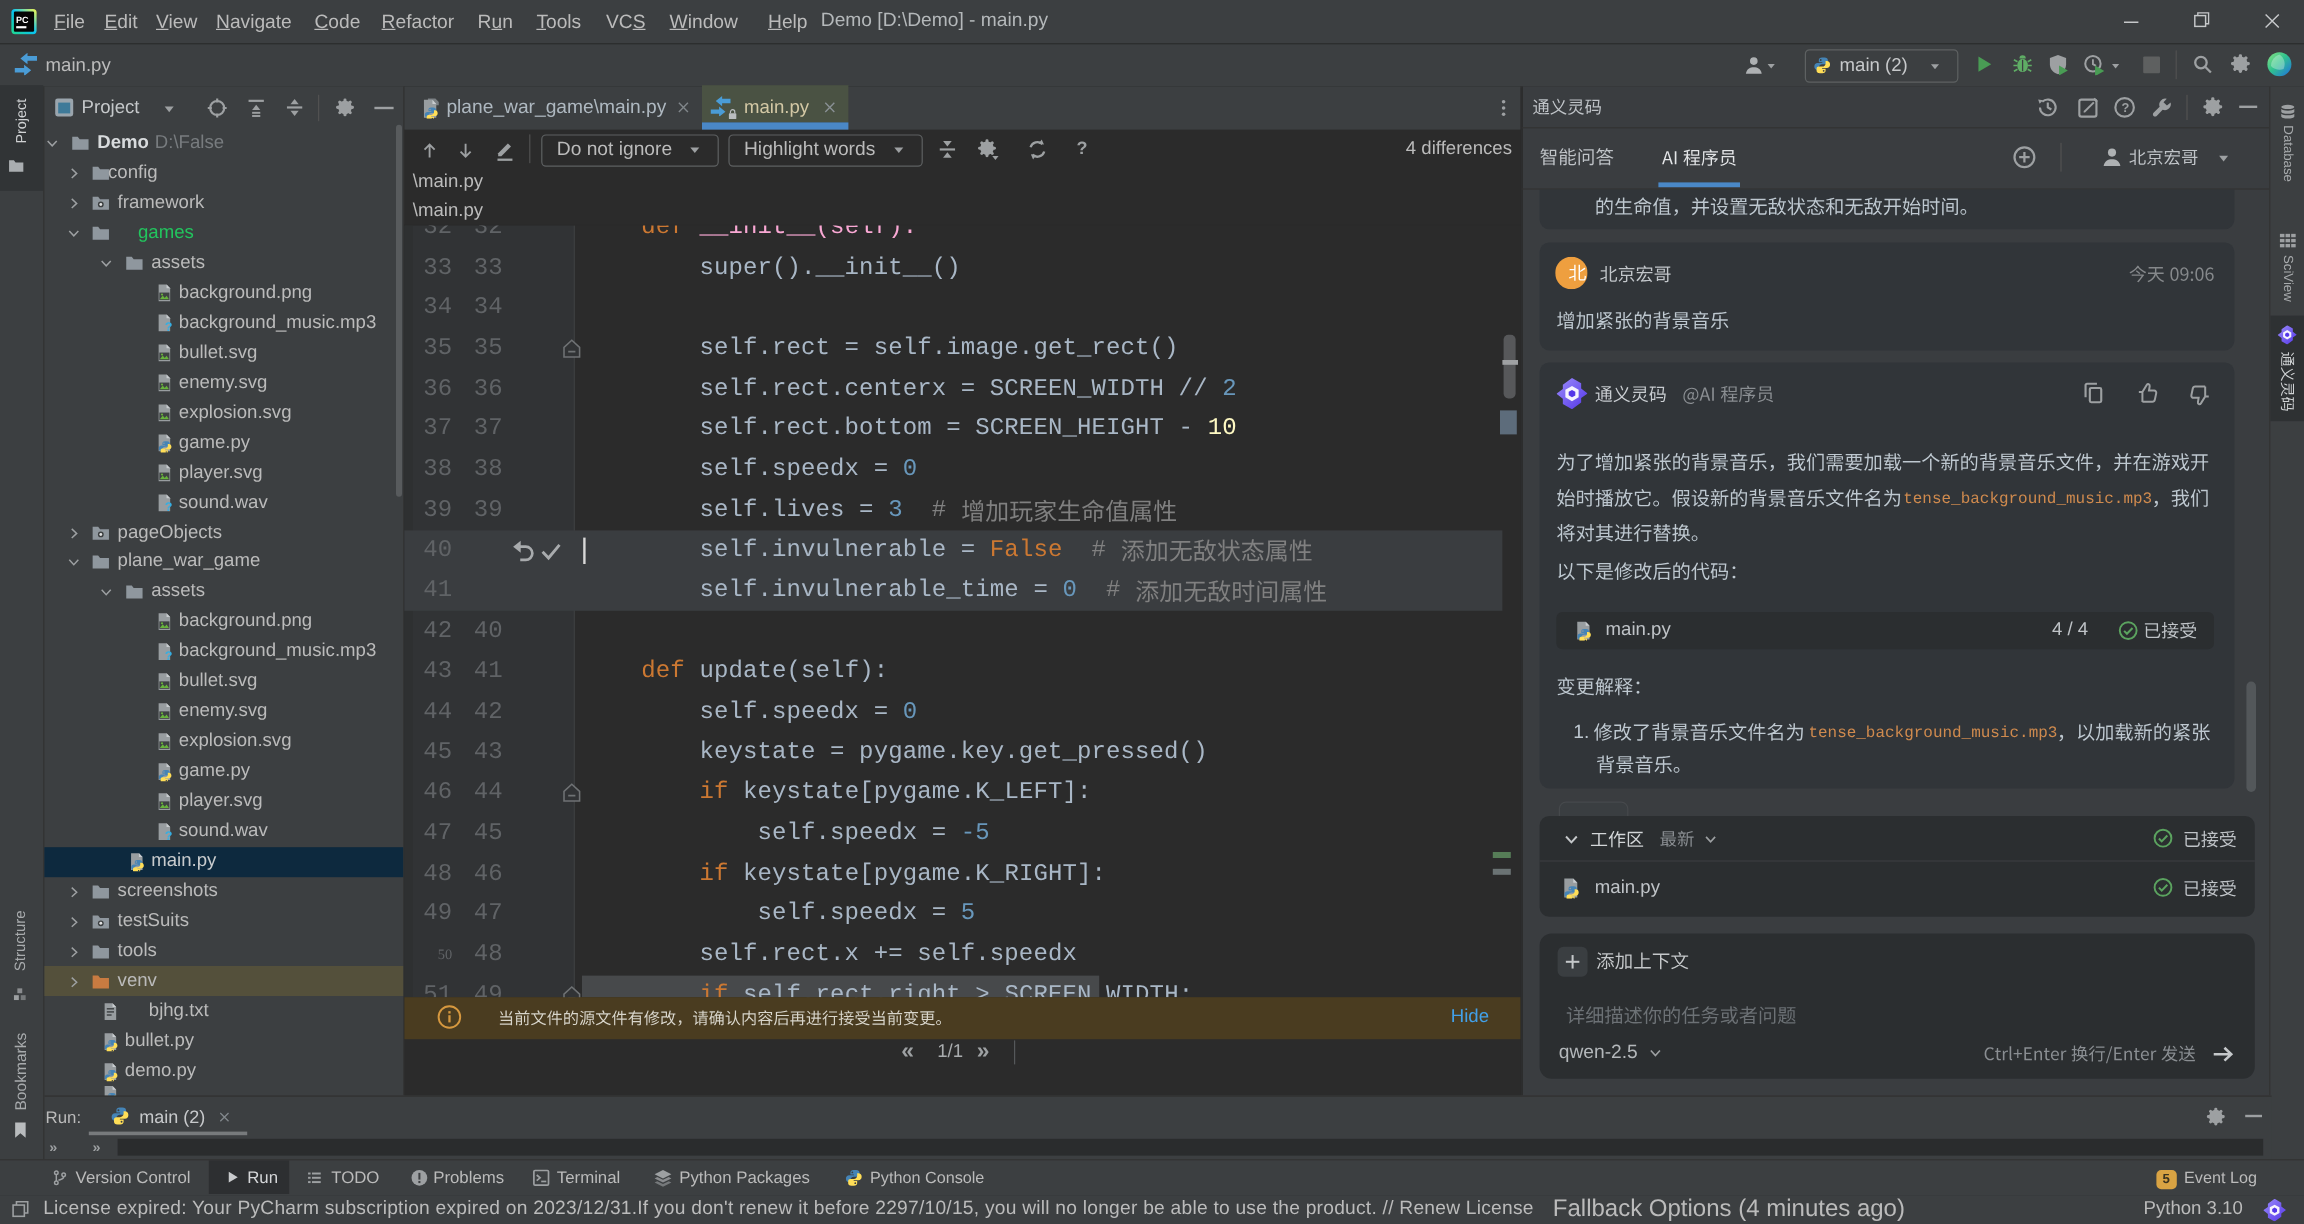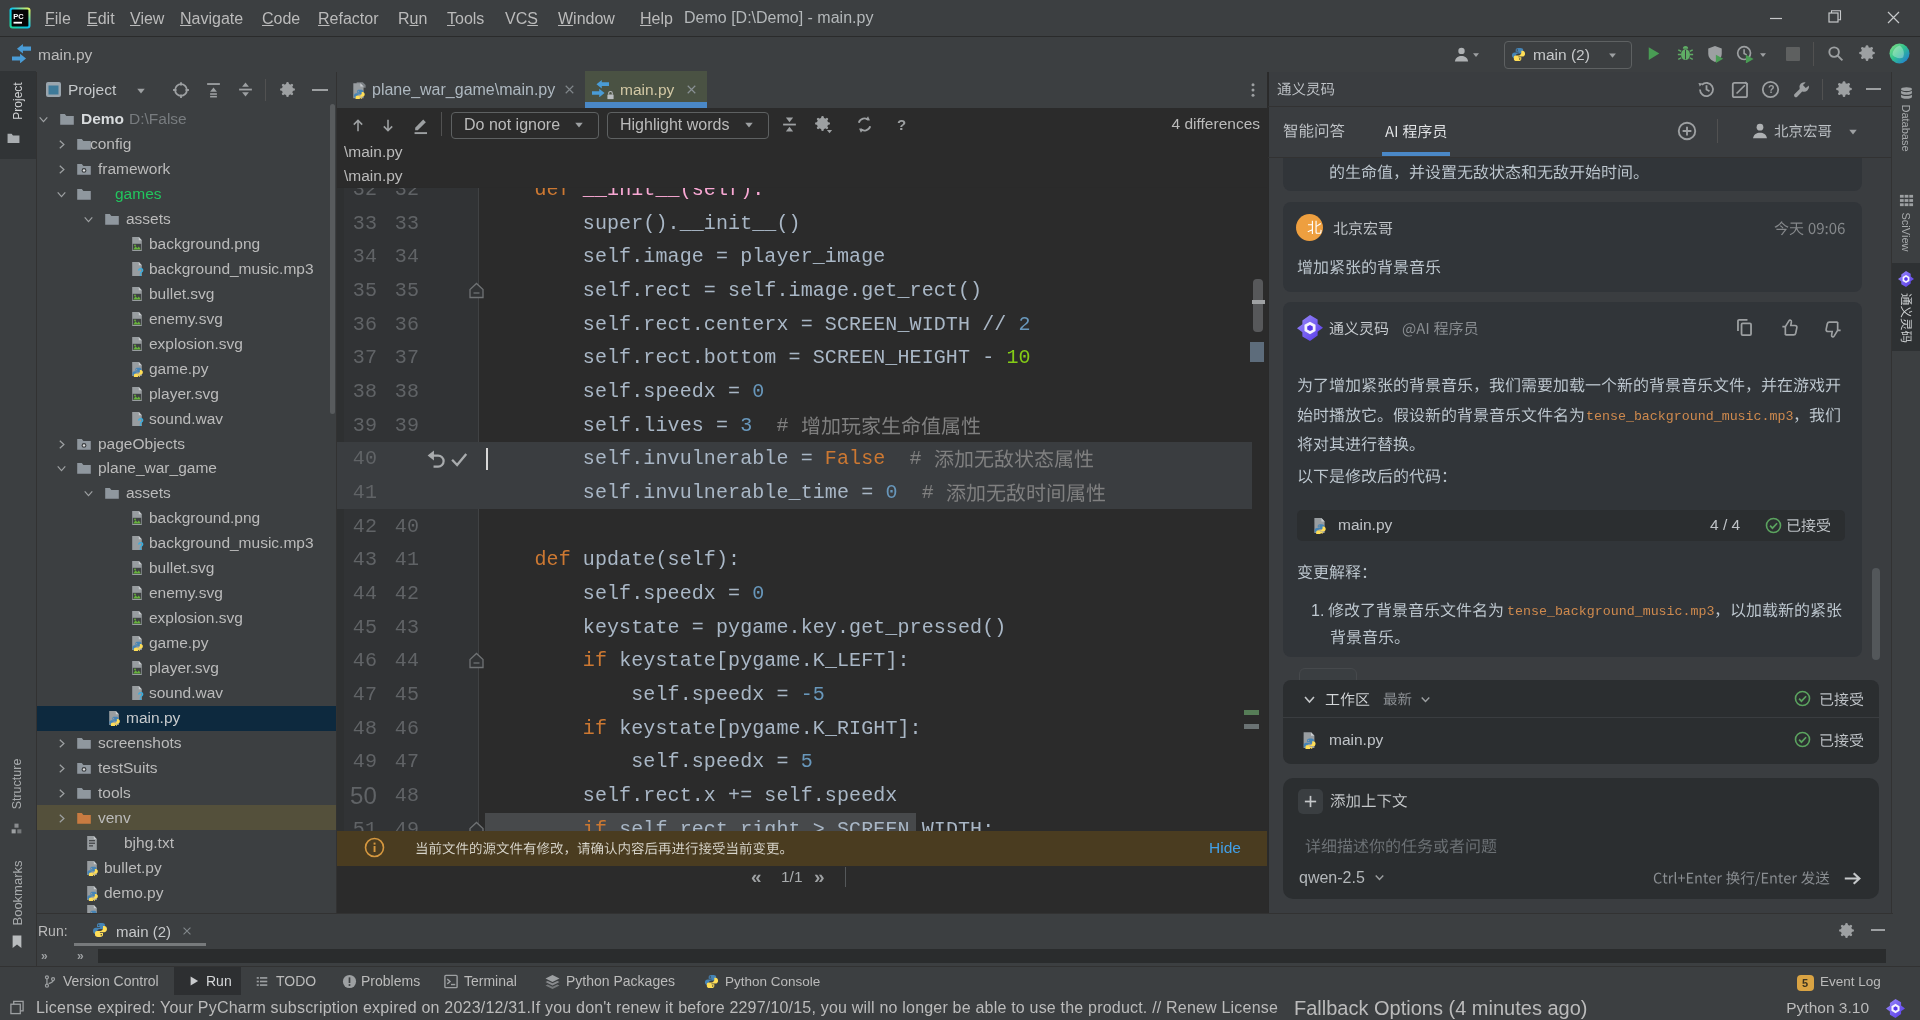--- a/index.html
+++ b/index.html
@@ -375,30 +375,29 @@
     <div class="ab" style="left:485px;top:812.5px;width:431px;height:18.5px;background:#47494b"></div>
     <div class="ab" style="left:337px;top:188px;width:915px;height:643px;overflow:hidden">
       <div class="ab" style="left:0;top:-15.2px;width:40px;height:34px;font-family:'Liberation Mono',monospace;font-size:20px;letter-spacing:0.1px;white-space:pre;line-height:33.67px;color:#606366;text-align:right">32</div>
       <div class="ab" style="left:42px;top:-15.2px;width:40px;height:34px;font-family:'Liberation Mono',monospace;font-size:20px;letter-spacing:0.1px;white-space:pre;line-height:33.67px;color:#606366;text-align:right">32</div>
       <div class="ab" style="left:149px;top:-15.2px;height:34px;font-family:'Liberation Mono',monospace;font-size:20px;letter-spacing:0.1px;white-space:pre;line-height:33.67px"><span style="color:#a9b7c6">    </span><span style="color:#cc7832">def</span><span style="color:#f9a8d4"> __init__(self):</span></div>
       <div class="ab" style="left:0;top:18.5px;width:40px;height:34px;font-family:'Liberation Mono',monospace;font-size:20px;letter-spacing:0.1px;white-space:pre;line-height:33.67px;color:#606366;text-align:right">33</div>
       <div class="ab" style="left:42px;top:18.5px;width:40px;height:34px;font-family:'Liberation Mono',monospace;font-size:20px;letter-spacing:0.1px;white-space:pre;line-height:33.67px;color:#606366;text-align:right">33</div>
       <div class="ab" style="left:149px;top:18.5px;height:34px;font-family:'Liberation Mono',monospace;font-size:20px;letter-spacing:0.1px;white-space:pre;line-height:33.67px"><span style="color:#a9b7c6">        super().__init__()</span></div>
       <div class="ab" style="left:0;top:52.1px;width:40px;height:34px;font-family:'Liberation Mono',monospace;font-size:20px;letter-spacing:0.1px;white-space:pre;line-height:33.67px;color:#606366;text-align:right">34</div>
       <div class="ab" style="left:42px;top:52.1px;width:40px;height:34px;font-family:'Liberation Mono',monospace;font-size:20px;letter-spacing:0.1px;white-space:pre;line-height:33.67px;color:#606366;text-align:right">34</div>
-      <div class="ab" style="left:149px;top:52.1px;height:34px;font-family:'Liberation Mono',monospace;font-size:20px;letter-spacing:0.1px;white-space:pre;line-height:33.67px"><span style="color:#a9b7c6">        self.image = player_image</span></div>
       <div class="ab" style="left:0;top:85.8px;width:40px;height:34px;font-family:'Liberation Mono',monospace;font-size:20px;letter-spacing:0.1px;white-space:pre;line-height:33.67px;color:#606366;text-align:right">35</div>
       <div class="ab" style="left:42px;top:85.8px;width:40px;height:34px;font-family:'Liberation Mono',monospace;font-size:20px;letter-spacing:0.1px;white-space:pre;line-height:33.67px;color:#606366;text-align:right">35</div>
       <div class="ab" style="left:149px;top:85.8px;height:34px;font-family:'Liberation Mono',monospace;font-size:20px;letter-spacing:0.1px;white-space:pre;line-height:33.67px"><span style="color:#a9b7c6">        self.rect = self.image.get_rect()</span></div>
       <div class="ab" style="left:0;top:119.5px;width:40px;height:34px;font-family:'Liberation Mono',monospace;font-size:20px;letter-spacing:0.1px;white-space:pre;line-height:33.67px;color:#606366;text-align:right">36</div>
       <div class="ab" style="left:42px;top:119.5px;width:40px;height:34px;font-family:'Liberation Mono',monospace;font-size:20px;letter-spacing:0.1px;white-space:pre;line-height:33.67px;color:#606366;text-align:right">36</div>
       <div class="ab" style="left:149px;top:119.5px;height:34px;font-family:'Liberation Mono',monospace;font-size:20px;letter-spacing:0.1px;white-space:pre;line-height:33.67px"><span style="color:#a9b7c6">        self.rect.centerx = SCREEN_WIDTH // </span><span style="color:#6897bb">2</span></div>
       <div class="ab" style="left:0;top:153.1px;width:40px;height:34px;font-family:'Liberation Mono',monospace;font-size:20px;letter-spacing:0.1px;white-space:pre;line-height:33.67px;color:#606366;text-align:right">37</div>
       <div class="ab" style="left:42px;top:153.1px;width:40px;height:34px;font-family:'Liberation Mono',monospace;font-size:20px;letter-spacing:0.1px;white-space:pre;line-height:33.67px;color:#606366;text-align:right">37</div>
-      <div class="ab" style="left:149px;top:153.1px;height:34px;font-family:'Liberation Mono',monospace;font-size:20px;letter-spacing:0.1px;white-space:pre;line-height:33.67px"><span style="color:#a9b7c6">        self.rect.bottom = SCREEN_HEIGHT - </span><span style="color:#84cc16">10</span></div>
+      <div class="ab" style="left:149px;top:153.1px;height:34px;font-family:'Liberation Mono',monospace;font-size:20px;letter-spacing:0.1px;white-space:pre;line-height:33.67px"><span style="color:#a9b7c6">        self.rect.bottom = SCREEN_HEIGHT - </span><span style="color:#fef9c3">10</span></div>
       <div class="ab" style="left:0;top:186.8px;width:40px;height:34px;font-family:'Liberation Mono',monospace;font-size:20px;letter-spacing:0.1px;white-space:pre;line-height:33.67px;color:#606366;text-align:right">38</div>
       <div class="ab" style="left:42px;top:186.8px;width:40px;height:34px;font-family:'Liberation Mono',monospace;font-size:20px;letter-spacing:0.1px;white-space:pre;line-height:33.67px;color:#606366;text-align:right">38</div>
       <div class="ab" style="left:149px;top:186.8px;height:34px;font-family:'Liberation Mono',monospace;font-size:20px;letter-spacing:0.1px;white-space:pre;line-height:33.67px"><span style="color:#a9b7c6">        self.speedx = </span><span style="color:#6897bb">0</span></div>
       <div class="ab" style="left:0;top:220.5px;width:40px;height:34px;font-family:'Liberation Mono',monospace;font-size:20px;letter-spacing:0.1px;white-space:pre;line-height:33.67px;color:#606366;text-align:right">39</div>
       <div class="ab" style="left:42px;top:220.5px;width:40px;height:34px;font-family:'Liberation Mono',monospace;font-size:20px;letter-spacing:0.1px;white-space:pre;line-height:33.67px;color:#606366;text-align:right">39</div>
       <div class="ab" style="left:149px;top:220.5px;height:34px;font-family:'Liberation Mono',monospace;font-size:20px;letter-spacing:0.1px;white-space:pre;line-height:33.67px"><span style="color:#a9b7c6">        self.lives = </span><span style="color:#6897bb">3</span><span style="color:#a9b7c6">  </span><span style="color:#808080"># </span></div>
       <div class="ab" style="left:0;top:254.2px;width:40px;height:34px;font-family:'Liberation Mono',monospace;font-size:20px;letter-spacing:0.1px;white-space:pre;line-height:33.67px;color:#606366;text-align:right">40</div>
       <div class="ab" style="left:42px;top:254.2px;width:40px;height:34px;font-family:'Liberation Mono',monospace;font-size:20px;letter-spacing:0.1px;white-space:pre;line-height:33.67px;color:#606366;text-align:right"></div>
       <div class="ab" style="left:149px;top:254.2px;height:34px;font-family:'Liberation Mono',monospace;font-size:20px;letter-spacing:0.1px;white-space:pre;line-height:33.67px"><span style="color:#a9b7c6">        self.invulnerable = </span><span style="color:#cc7832">False</span><span style="color:#a9b7c6">  </span><span style="color:#808080"># </span></div>
       <div class="ab" style="left:0;top:287.8px;width:40px;height:34px;font-family:'Liberation Mono',monospace;font-size:20px;letter-spacing:0.1px;white-space:pre;line-height:33.67px;color:#606366;text-align:right">41</div>
@@ -420,21 +419,21 @@
       <div class="ab" style="left:149px;top:456.2px;height:34px;font-family:'Liberation Mono',monospace;font-size:20px;letter-spacing:0.1px;white-space:pre;line-height:33.67px"><span style="color:#a9b7c6">        </span><span style="color:#cc7832">if</span><span style="color:#a9b7c6"> keystate[pygame.K_LEFT]:</span></div>
       <div class="ab" style="left:0;top:489.9px;width:40px;height:34px;font-family:'Liberation Mono',monospace;font-size:20px;letter-spacing:0.1px;white-space:pre;line-height:33.67px;color:#606366;text-align:right">47</div>
       <div class="ab" style="left:42px;top:489.9px;width:40px;height:34px;font-family:'Liberation Mono',monospace;font-size:20px;letter-spacing:0.1px;white-space:pre;line-height:33.67px;color:#606366;text-align:right">45</div>
       <div class="ab" style="left:149px;top:489.9px;height:34px;font-family:'Liberation Mono',monospace;font-size:20px;letter-spacing:0.1px;white-space:pre;line-height:33.67px"><span style="color:#a9b7c6">            self.speedx = </span><span style="color:#6897bb">-5</span></div>
       <div class="ab" style="left:0;top:523.5px;width:40px;height:34px;font-family:'Liberation Mono',monospace;font-size:20px;letter-spacing:0.1px;white-space:pre;line-height:33.67px;color:#606366;text-align:right">48</div>
       <div class="ab" style="left:42px;top:523.5px;width:40px;height:34px;font-family:'Liberation Mono',monospace;font-size:20px;letter-spacing:0.1px;white-space:pre;line-height:33.67px;color:#606366;text-align:right">46</div>
       <div class="ab" style="left:149px;top:523.5px;height:34px;font-family:'Liberation Mono',monospace;font-size:20px;letter-spacing:0.1px;white-space:pre;line-height:33.67px"><span style="color:#a9b7c6">        </span><span style="color:#cc7832">if</span><span style="color:#a9b7c6"> keystate[pygame.K_RIGHT]:</span></div>
       <div class="ab" style="left:0;top:557.2px;width:40px;height:34px;font-family:'Liberation Mono',monospace;font-size:20px;letter-spacing:0.1px;white-space:pre;line-height:33.67px;color:#606366;text-align:right">49</div>
       <div class="ab" style="left:42px;top:557.2px;width:40px;height:34px;font-family:'Liberation Mono',monospace;font-size:20px;letter-spacing:0.1px;white-space:pre;line-height:33.67px;color:#606366;text-align:right">47</div>
       <div class="ab" style="left:149px;top:557.2px;height:34px;font-family:'Liberation Mono',monospace;font-size:20px;letter-spacing:0.1px;white-space:pre;line-height:33.67px"><span style="color:#a9b7c6">            self.speedx = </span><span style="color:#6897bb">5</span></div>
-      <div class="ab" style="left:0;top:590.9px;width:40px;height:34px;font-family:Liberation Sans, sans-serif;font-size:24px;letter-spacing:0.1px;white-space:pre;line-height:33.67px;color:#606366;text-align:right">50</div>
+      <div class="ab" style="left:0;top:590.9px;width:40px;height:34px;font-family:Liberation Serif, serif;font-size:12px;letter-spacing:0.1px;white-space:pre;line-height:33.67px;color:#606366;text-align:right">50</div>
       <div class="ab" style="left:42px;top:590.9px;width:40px;height:34px;font-family:'Liberation Mono',monospace;font-size:20px;letter-spacing:0.1px;white-space:pre;line-height:33.67px;color:#606366;text-align:right">48</div>
       <div class="ab" style="left:149px;top:590.9px;height:34px;font-family:'Liberation Mono',monospace;font-size:20px;letter-spacing:0.1px;white-space:pre;line-height:33.67px"><span style="color:#a9b7c6">        self.rect.x += self.speedx</span></div>
       <div class="ab" style="left:0;top:624.5px;width:40px;height:34px;font-family:'Liberation Mono',monospace;font-size:20px;letter-spacing:0.1px;white-space:pre;line-height:33.67px;color:#606366;text-align:right">51</div>
       <div class="ab" style="left:42px;top:624.5px;width:40px;height:34px;font-family:'Liberation Mono',monospace;font-size:20px;letter-spacing:0.1px;white-space:pre;line-height:33.67px;color:#606366;text-align:right">49</div>
       <div class="ab" style="left:149px;top:624.5px;height:34px;font-family:'Liberation Mono',monospace;font-size:20px;letter-spacing:0.1px;white-space:pre;line-height:33.67px"><span style="color:#a9b7c6">        </span><span style="color:#cc7832">if</span><span style="color:#a9b7c6"> self.rect.right &gt; SCREEN_WIDTH:</span></div>
     </div>
     <svg class="ab " style="left:800.6px;top:411.5px;" width="180.0" height="28.0">
       <g transform="translate(0,21.30) scale(0.02000,-0.02000)" fill="#808080">
         <use href="#z589e" x="0"></use>
         <use href="#z52a0" x="1000"></use>

